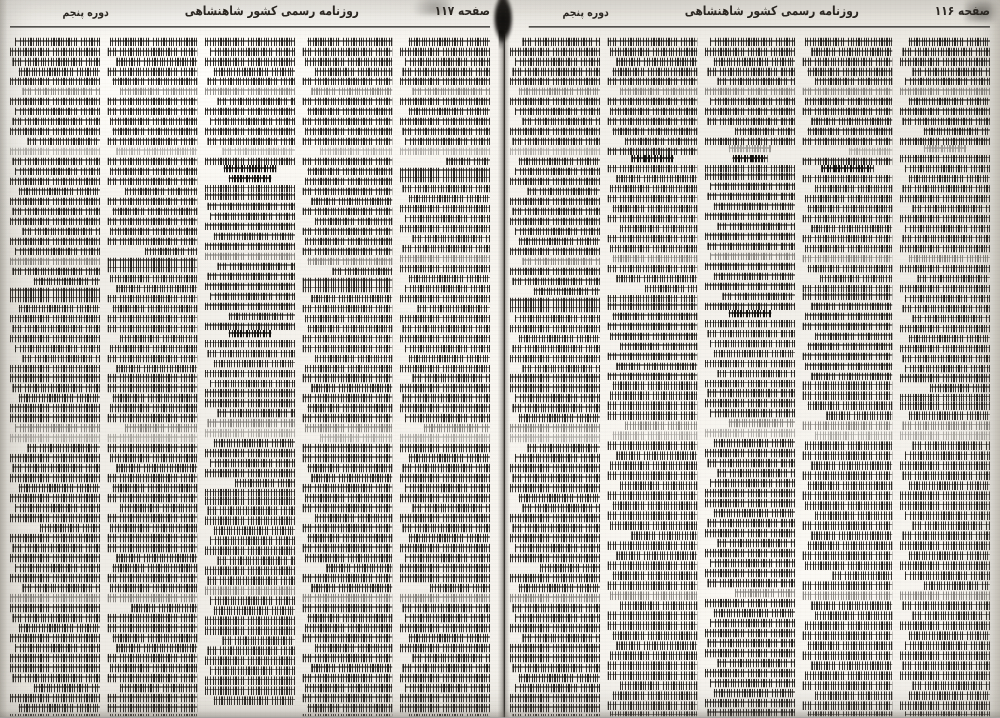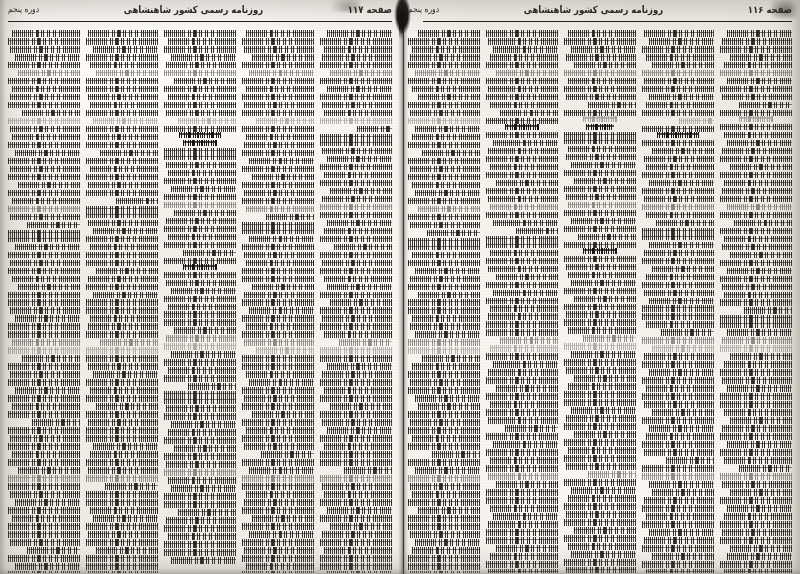--- a/index.html
+++ b/index.html
@@ -46,21 +46,21 @@
     display:flex;align-items:center;justify-content:space-between;
   }
   .mh-txt{
     font-family:"DejaVu Sans", sans-serif;
     color:#2a2622;font-weight:700;
     white-space:nowrap;line-height:1;
     transform:scaleY(1.18);
   }
   .mh-page{font-size:8.5px;letter-spacing:.2px;}
   .mh-title{font-size:8.5px;}
-  .mh-vol{font-size:7.5px;font-weight:400;}
+  .mh-vol{font-size:7.5px;font-weight:700;margin-left:42px;}
   .mh-rule{
     position:absolute;left:0;right:0;top:19px;height:0;
     border-top:1.6px solid #20201e;
   }
   .mh-rule.short-r{right:0;left:4%;}
 
   
   .cols{
     position:absolute;top:30px;bottom:1px;left:5px;right:5px;
     display:flex;flex-direction:row-reverse;

